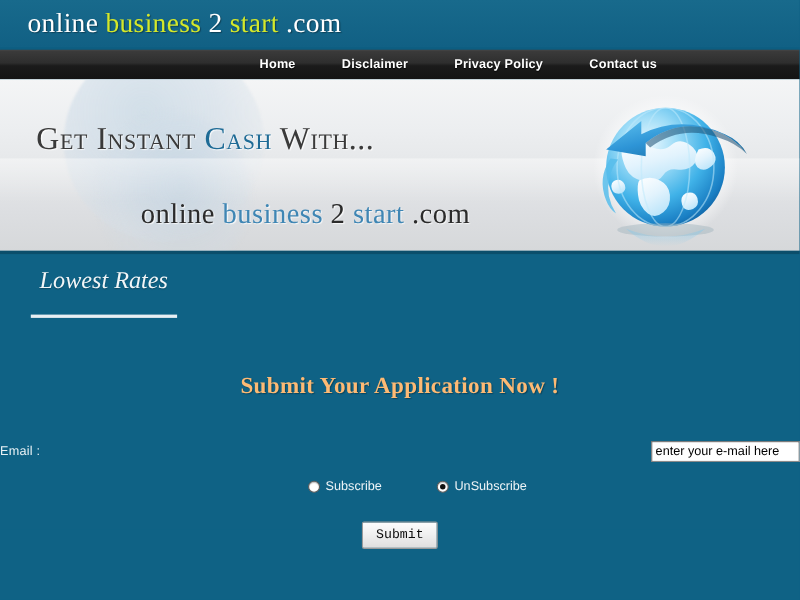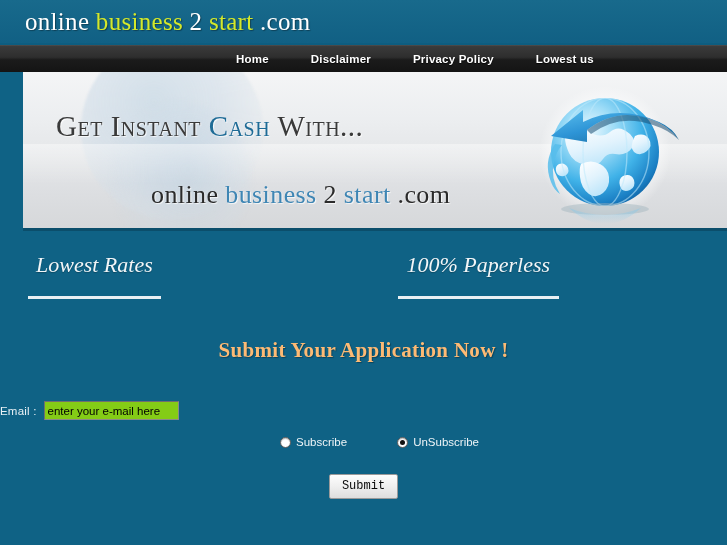--- a/index.html
+++ b/index.html
@@ -62,21 +62,20 @@
     height: 159px;
     overflow: hidden;
     background:
       linear-gradient(180deg,
         #f4f5f6 0%,
         #eceef0 30%,
         #e4e6e8 55%,
         #dcdee1 78%,
         #d6d8da 100%);
     border-bottom: 3px solid #0b4e6b;
-    margin-left: 23px;
   }
   
   .ghost-globe {
     position: absolute;
     left: 58px; top: -34px;
     width: 182px; height: 182px;
     border-radius: 50%;
     background: radial-gradient(circle at 40% 35%,
         rgba(186,208,224,.55) 0%,
         rgba(200,216,230,.45) 42%,
@@ -129,21 +128,21 @@
 
   
   .globe-wrap { position: absolute; right: 24px; top: 8px; width: 196px; height: 152px; }
   .globe-wrap svg { display:block; }
 
   
   .features {
     position: relative;
     height: 78px;
     display: flex;
-    padding-top: 21px;
+    padding-top: 11px;
   }
   .feature { position: relative; flex: 1; }
   .feature-label {
     font-family: "Liberation Serif", serif;
     font-style: italic;
     font-size: 22px;
     color: #f2f6f8;
     white-space: nowrap;
     text-shadow: 0 1px 1px rgba(0,0,0,.25);
   }
@@ -166,39 +165,39 @@
     font-family: "Liberation Serif", serif;
     font-weight: bold;
     font-size: 21px;
     color: #fdba74;
     letter-spacing: .3px;
     padding-top: 29px;
     text-shadow: 1px 1px 1px rgba(0,0,0,.3);
   }
   .email-row {
     margin-top: 38px;
-    display: flex; align-items: center; justify-content: flex-start;
+    display: flex; align-items: center; justify-content: space-between;
   }
   .email-label {
     color: #e9f1f5;
     font-size: 11.5px;
     margin-right: 7px;
     letter-spacing: .2px;
   }
   .email-input {
     width: 135px;
     height: 19px;
     font-family: "Liberation Sans", sans-serif;
     font-size: 11.5px;
     color: #000;
     padding: 1px 3px;
     border: 1px solid #8a8a8a;
     border-top-color: #6f6f6f;
     border-left-color: #6f6f6f;
-    background: #84cc16;
+    background: #ffffff;
     outline: none;
   }
   .radio-row {
     margin-top: 16px;
     display: flex; align-items: center; justify-content: center;
     gap: 4px;
   }
   .radio-opt { display: flex; align-items: center; padding-left: 32px; }
   .radio {
     width: 11px; height: 11px; border-radius: 50%;
@@ -245,21 +244,21 @@
       <span class="g">start</span>
       <span class="w">.com</span>
     </div>
   </div>
 
   <div class="navbar">
     <div class="nav-list">
       <div class="nav-item">Home</div>
       <div class="nav-item">Disclaimer</div>
       <div class="nav-item">Privacy Policy</div>
-      <div class="nav-item">Lowest us</div>
+      <div class="nav-item">Contact us</div>
     </div>
   </div>
 
   <div class="hero">
     <div class="ghost-globe"></div>
     <div class="ghost-globe2"></div>
     <div class="hero-sheen"></div>
 
     <div class="hero-line1">
       <span>Get Instant </span><span class="cash">Cash</span><span> With...</span>
@@ -335,24 +334,20 @@
         <path d="M62 128 q36 14 72 0 q-18 16 -36 16 q-18 0 -36 -16 z" fill="url(#grefl)"></path>
       </svg>
     </div>
   </div>
 
   <div class="features">
     <div class="feature f1">
       <div class="feature-label">Lowest Rates</div>
       <div class="feature-rule"></div>
     </div>
-    <div class="feature f2">
-      <div class="feature-label">100% Paperless</div>
-      <div class="feature-rule"></div>
-    </div>
   </div>
 
   <div class="form-area">
     <div class="form-title">Submit Your Application Now !</div>
 
     <div class="email-row">
       <span class="email-label">Email :</span>
       <input class="email-input" type="text" value="enter your e-mail here" style="">
     </div>
 

